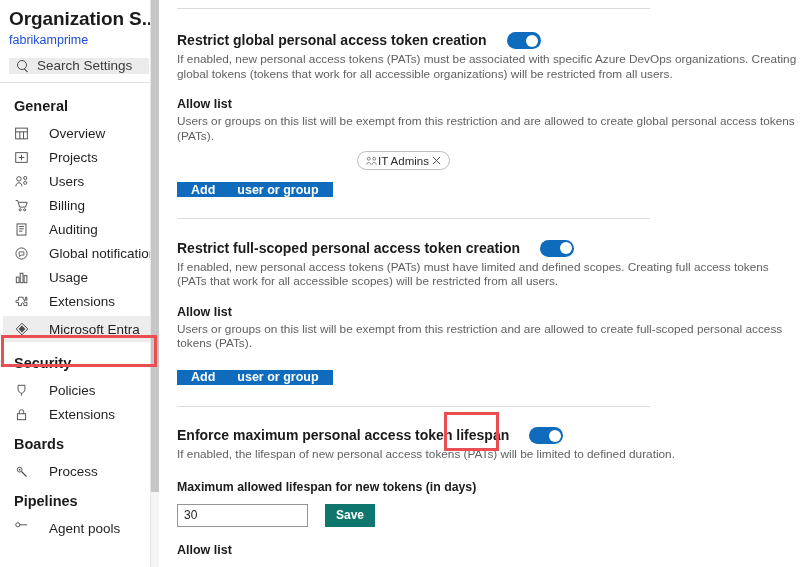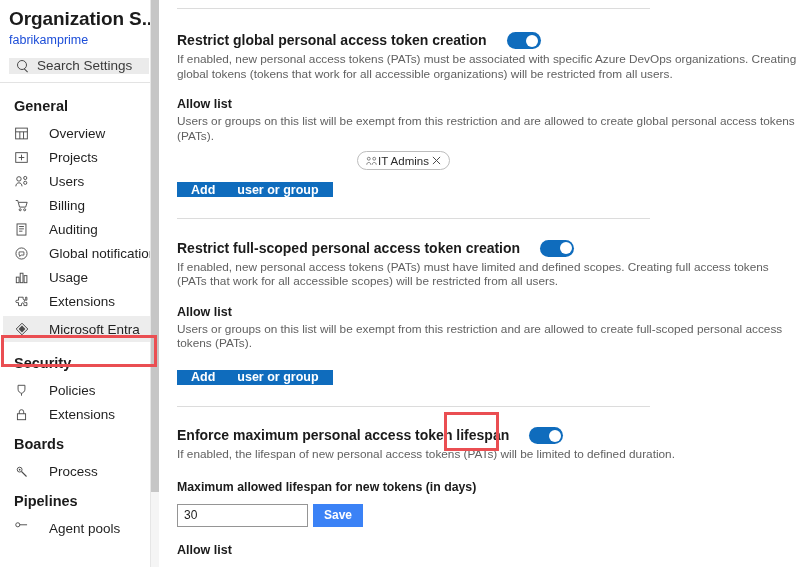--- a/index.html
+++ b/index.html
@@ -270,37 +270,37 @@
   .field-label {
     font-size: 12.3px;
     font-weight: 700;
     color: #1b1b1b;
     margin-top: 17px;
     line-height: 16px;
   }
   .field-row {
     display: flex;
     align-items: stretch;
-    gap: 5px;
+    gap: 17px;
     margin-top: 9px;
   }
   .txt-input {
     width: 131px;
     height: 23px;
     border: 1px solid #959595;
     background: #ffffff;
     font-size: 12px;
     color: #1b1b1b;
     padding: 0 6px;
     font-family: "Liberation Sans", sans-serif;
     outline: none;
   }
   .btn-save {
     height: 23px;
-    background: #3b82f6;
+    background: #0f766e;
     color: #ffffff;
     border: none;
     font-size: 12px;
     font-weight: 700;
     padding: 0 11px;
     cursor: pointer;
     font-family: "Liberation Sans", sans-serif;
   }
   .red-outline-toggle {
     position: absolute;

